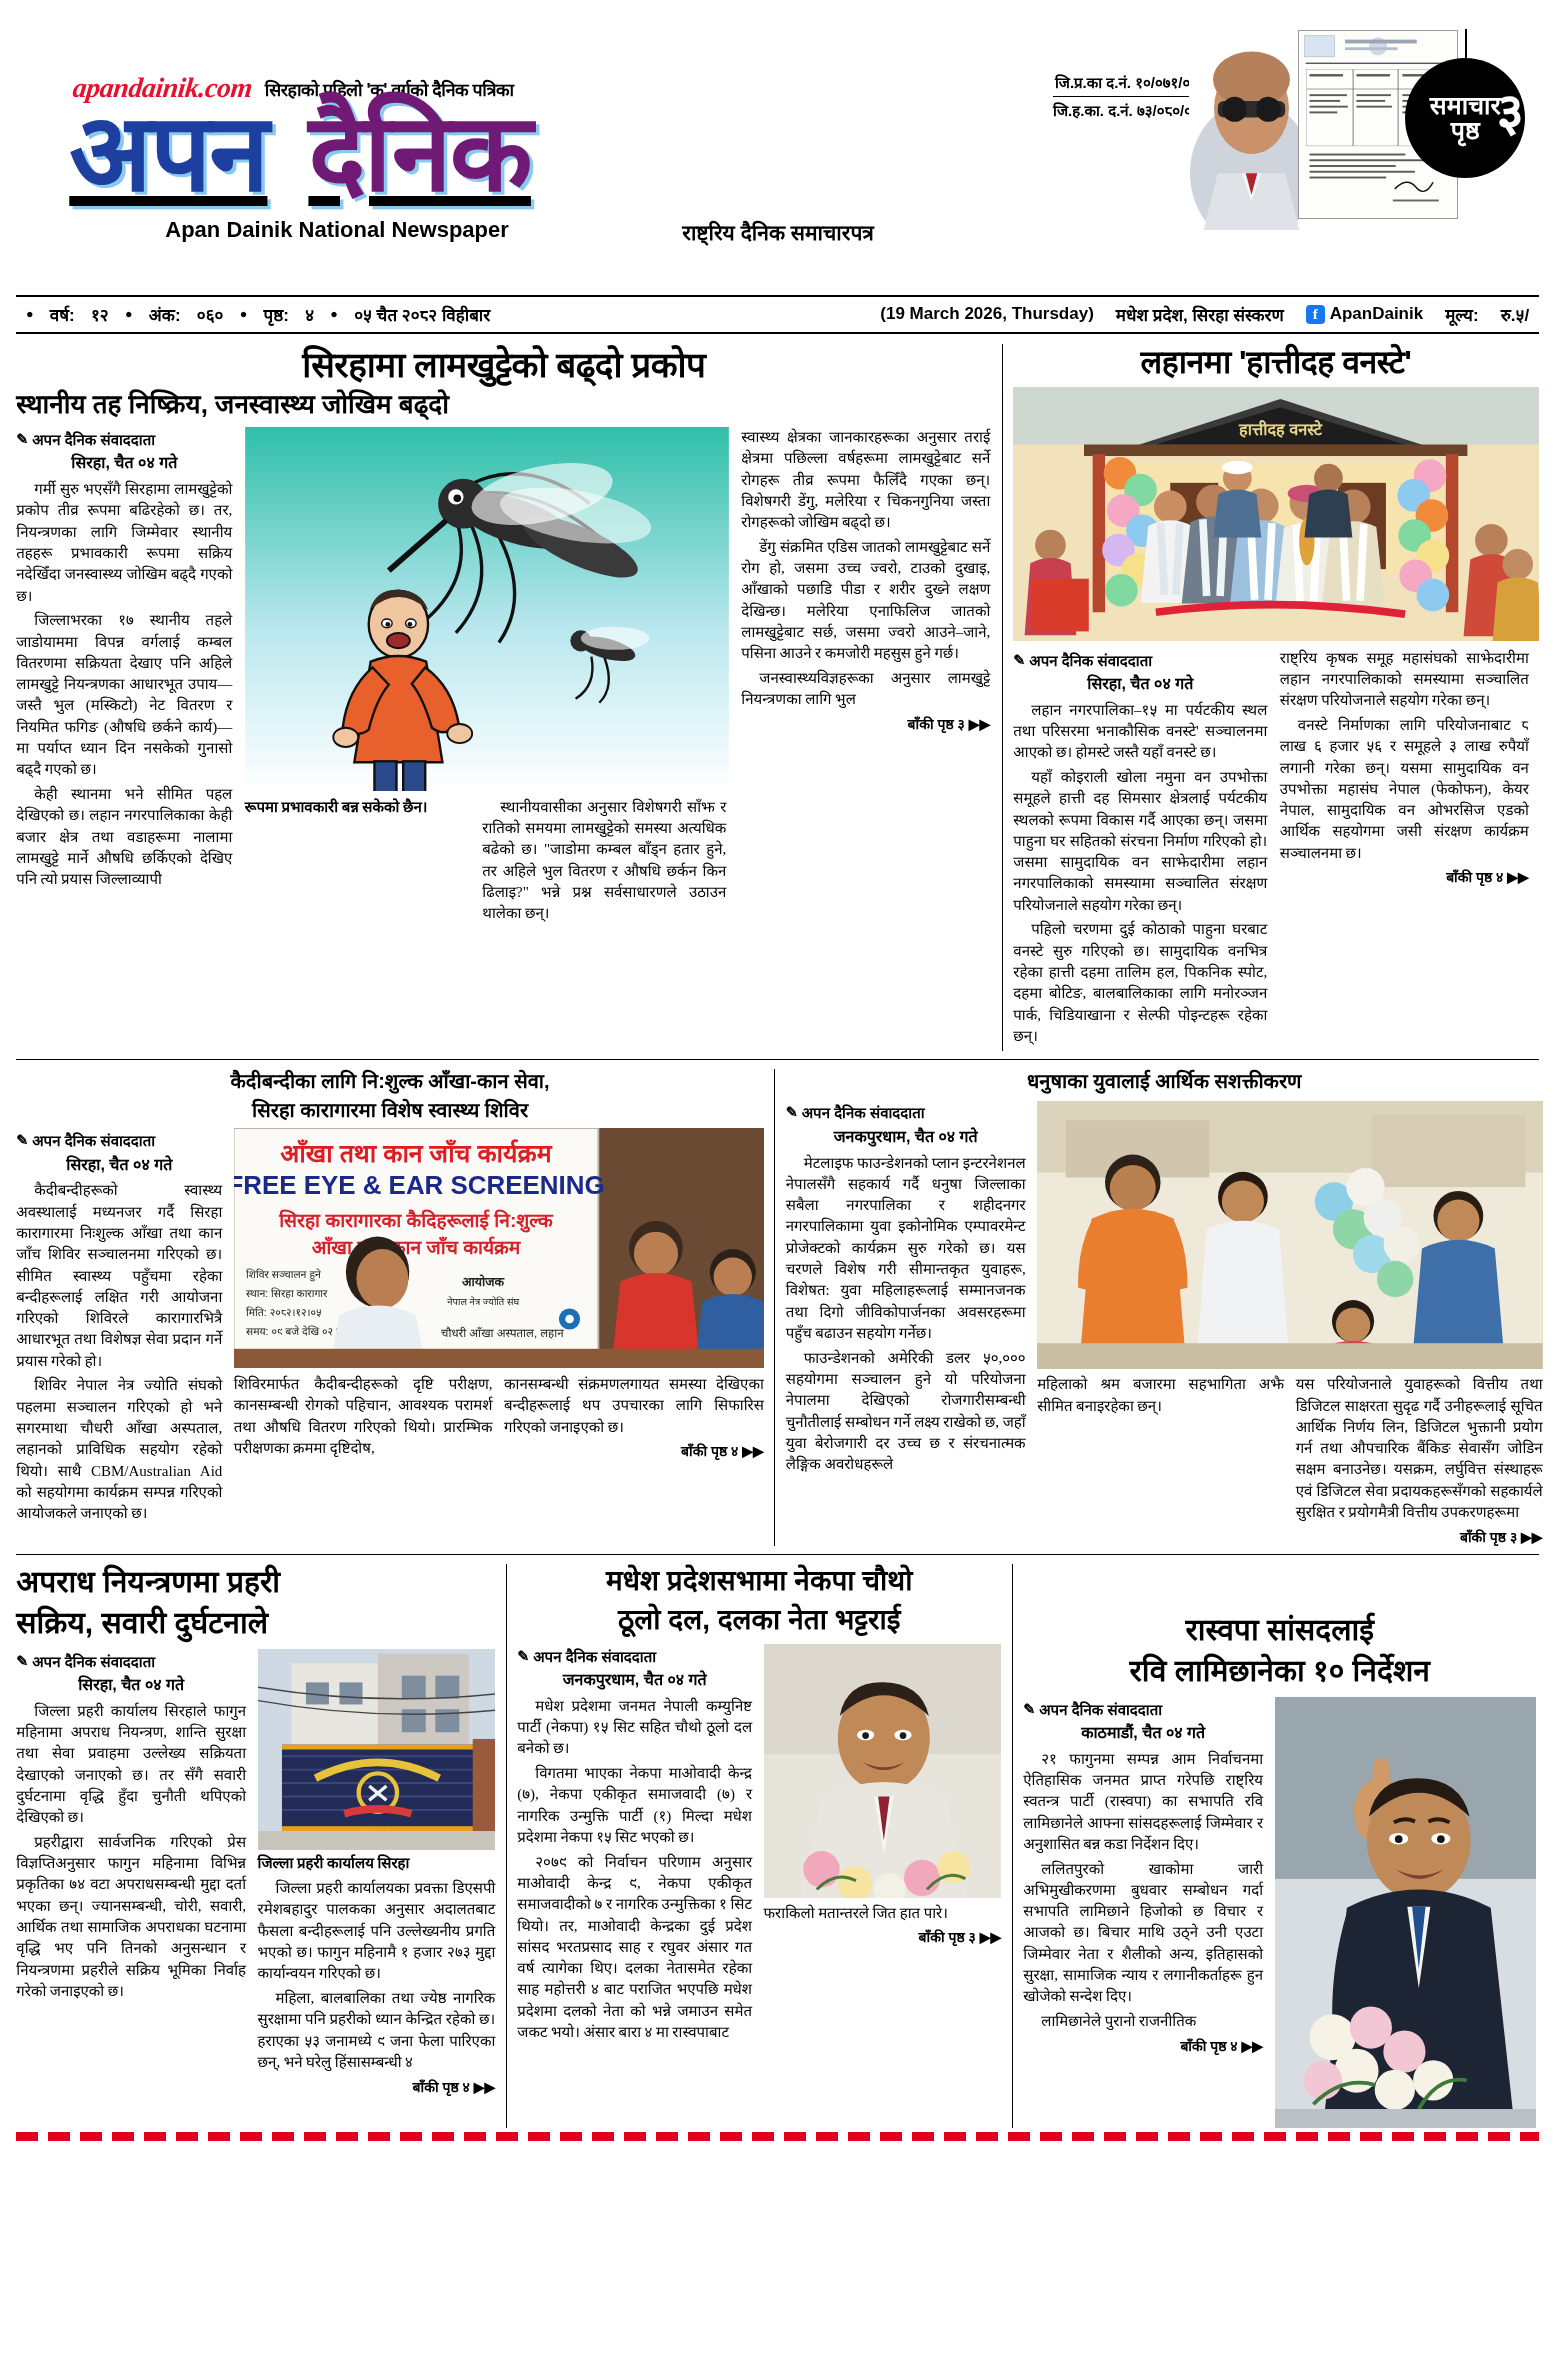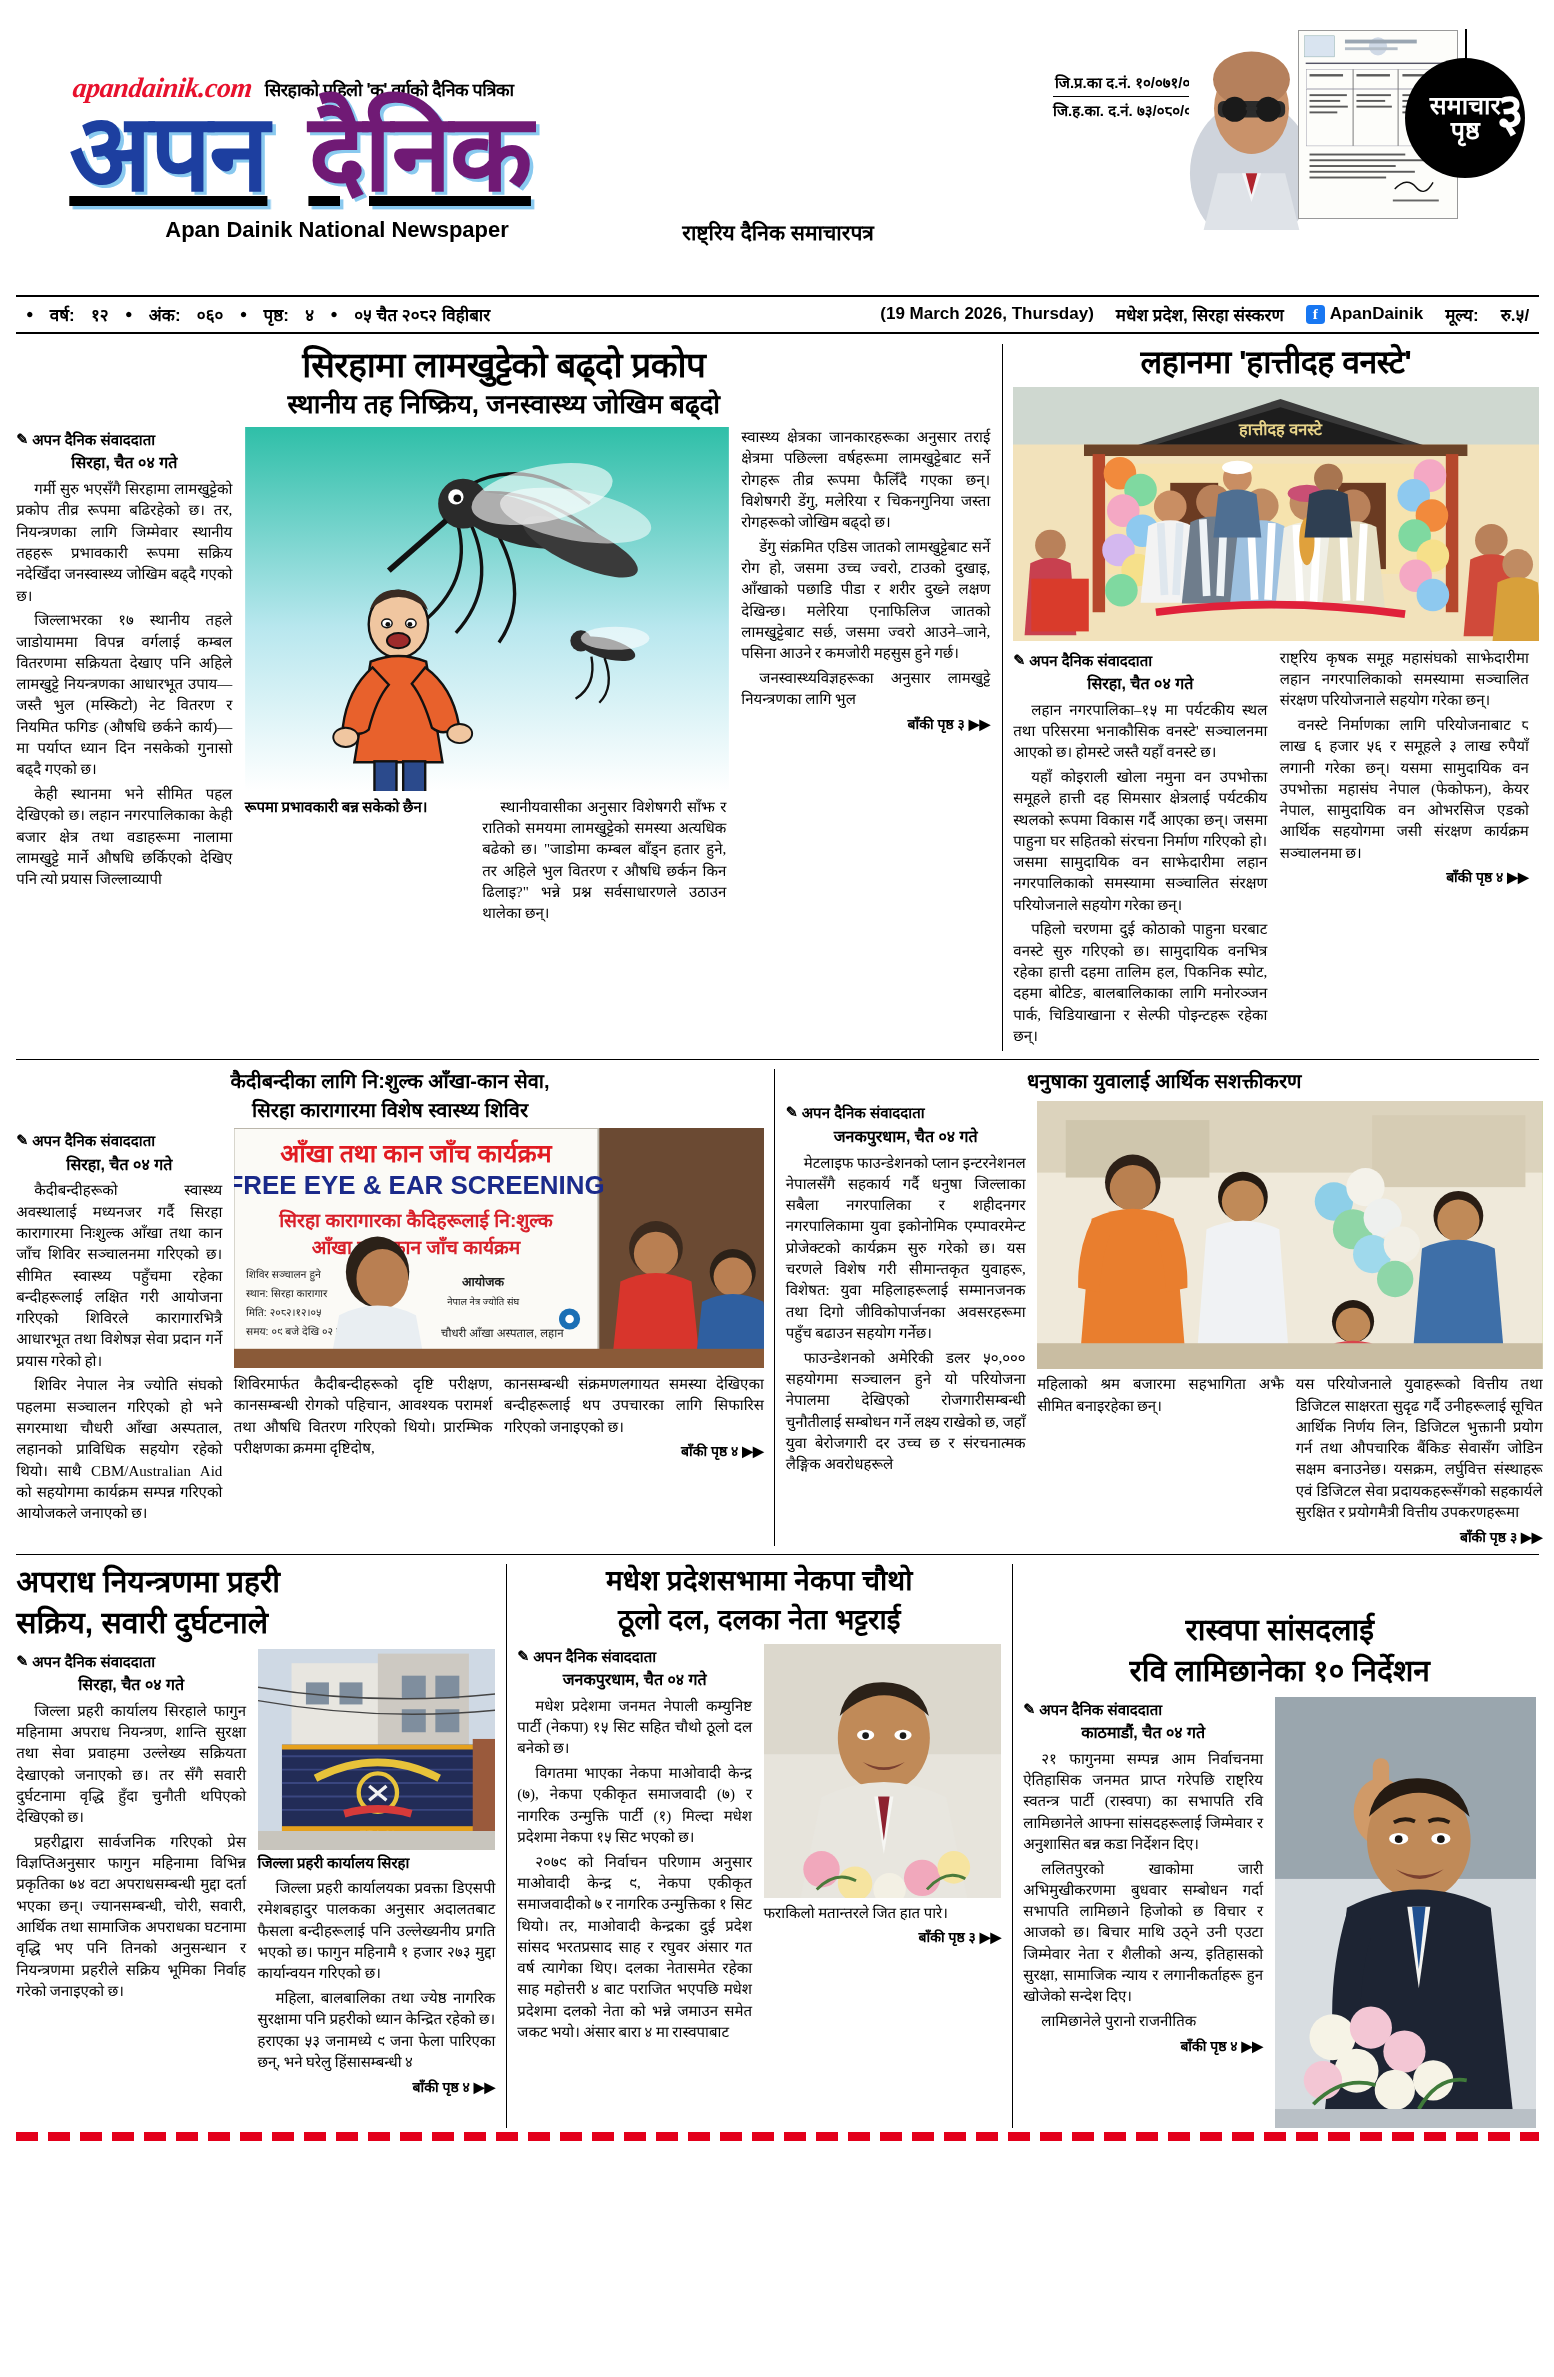--- a/index.html
+++ b/index.html
@@ -202,21 +202,21 @@
       </span>
       <span>मूल्य:</span>
       <span>रु.५/</span>
     </div>
   </div>
 
   <div class="band" style="margin-top:10.5px;">
 
     <div class="col" style="width:978px;">
       <h1 class="hl" style="text-align:center;">सिरहामा लामखुट्टेको बढ्दो प्रकोप</h1>
-      <h2 class="hl2" style="text-align:center;">स्थानीय तह निष्क्रिय, जनस्वास्थ्य जोखिम बढ्दो</h2>
+      <h2 class="hl2" style="text-align:left;">स्थानीय तह निष्क्रिय, जनस्वास्थ्य जोखिम बढ्दो</h2>
 
       <div style="display:flex;gap:12.5px;margin-top:6.7px;">
 
         <div style="width:216px;">
           <div class="byline">
             <span class="pen">✎</span>
             <span>अपन दैनिक संवाददाता</span>
           </div>
           <div class="byplace">सिरहा, चैत ०४ गते</div>
           <p class="body">गर्मी सुरु भएसँगै सिरहामा लामखुट्टेको प्रकोप तीव्र रूपमा बढिरहेको छ। तर, नियन्त्रणका लागि जिम्मेवार स्थानीय तहहरू प्रभावकारी रूपमा सक्रिय नदेखिँदा जनस्वास्थ्य जोखिम बढ्दै गएको छ।</p>

